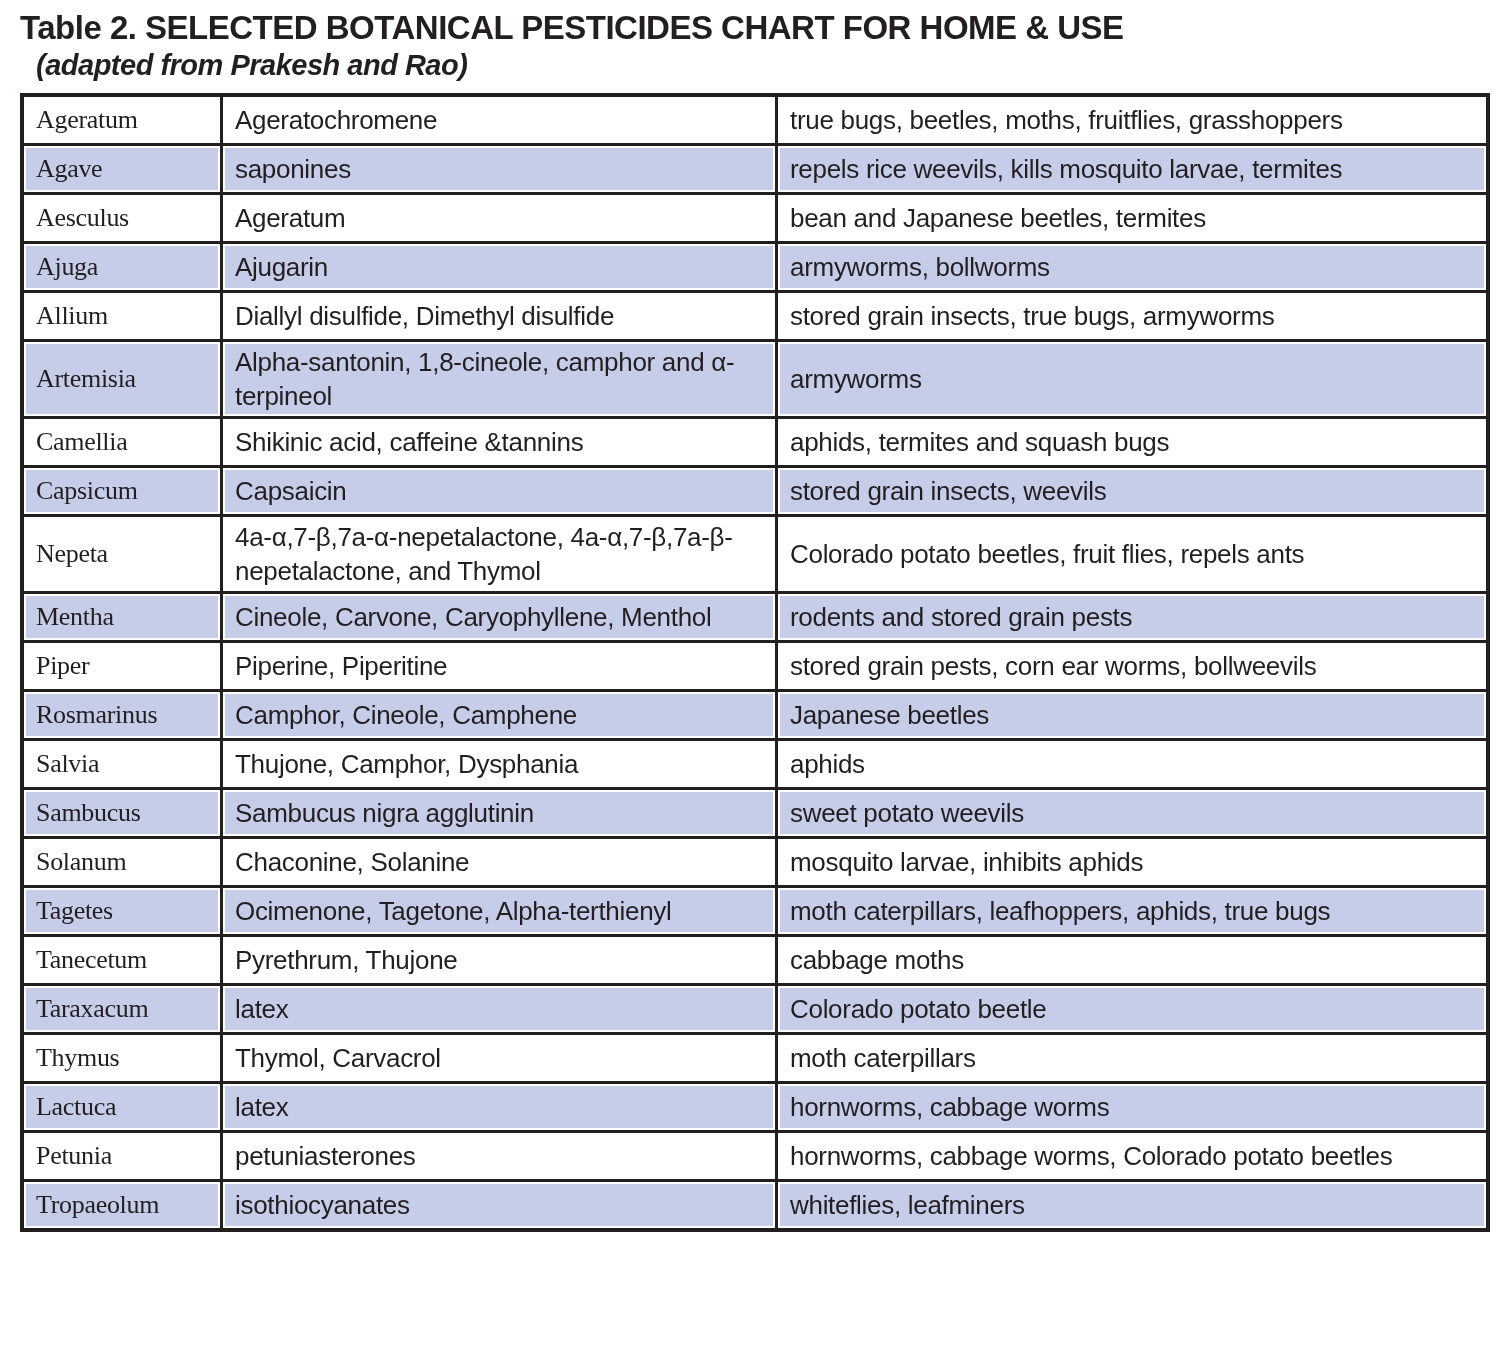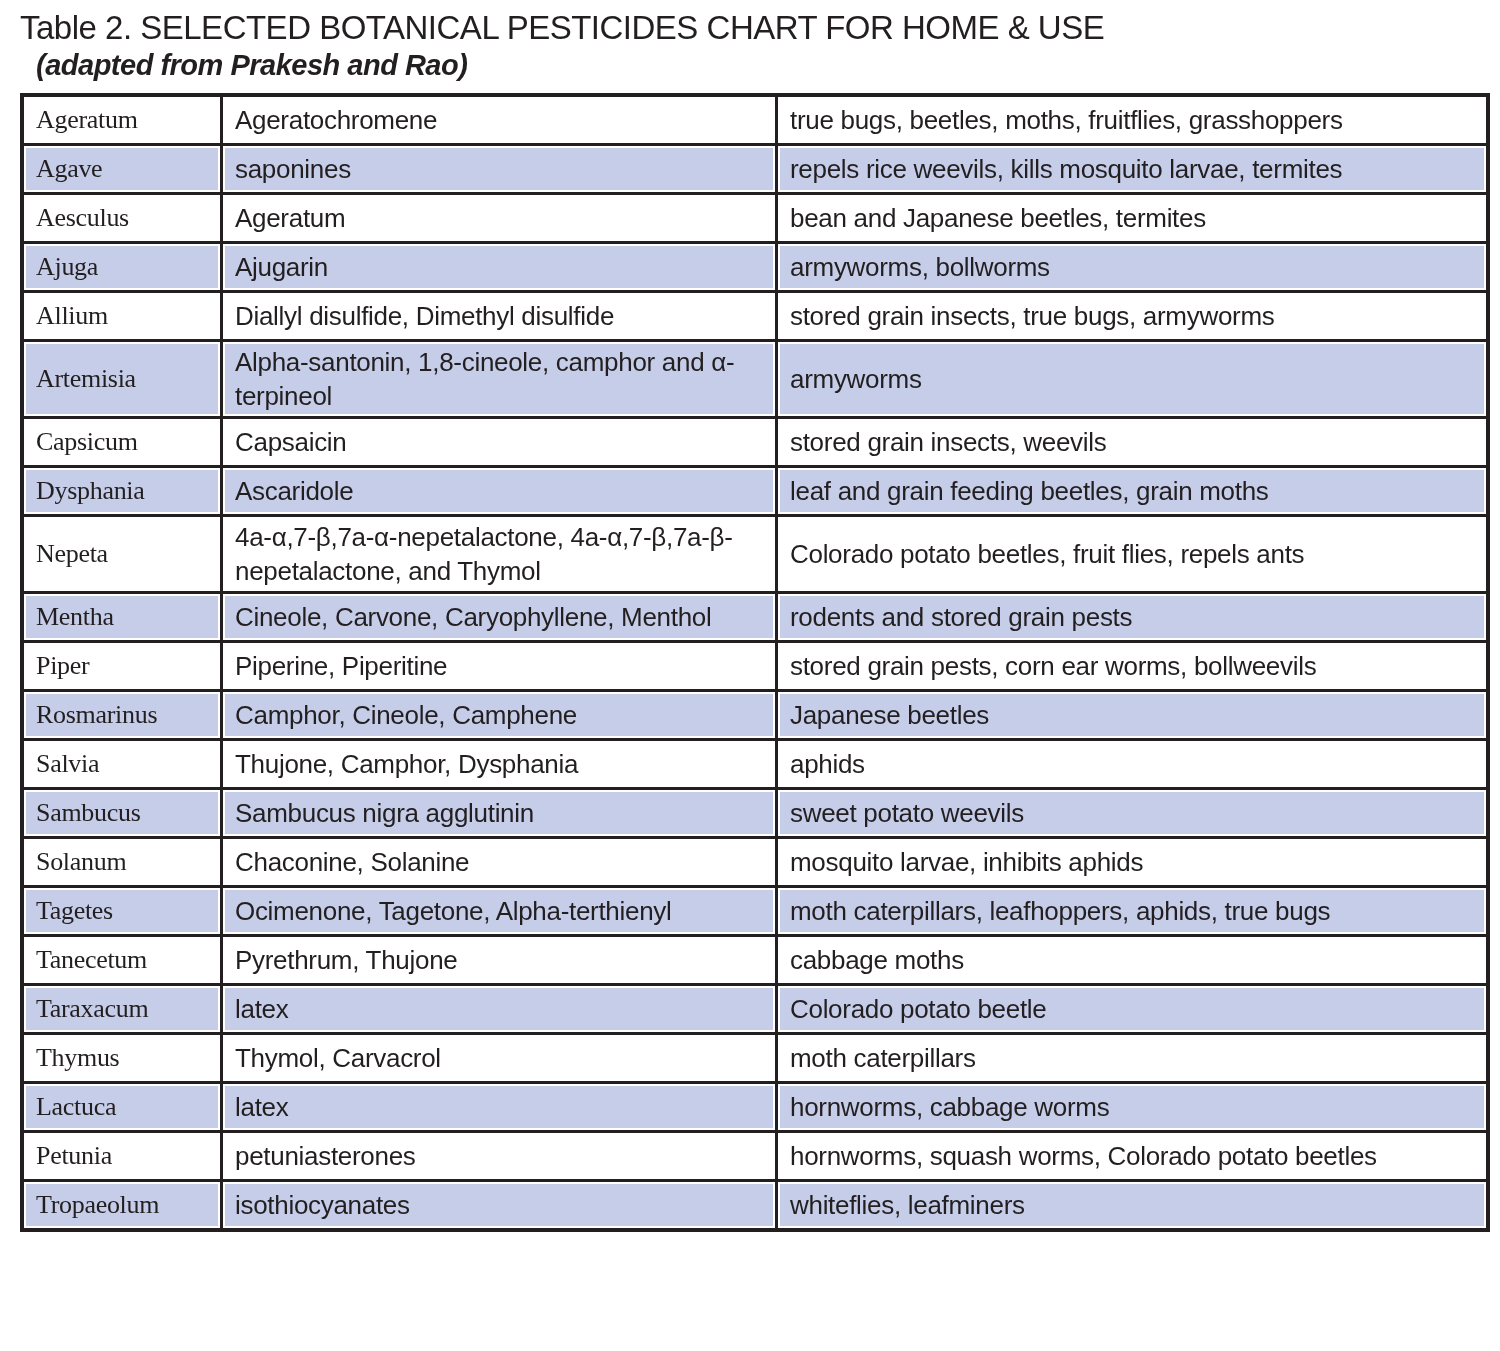--- a/index.html
+++ b/index.html
@@ -9,21 +9,21 @@
     font-family: "Liberation Sans", sans-serif;
     color: #231f20;
   }
   .page {
     width: 1500px;
     box-sizing: border-box;
     padding: 8px 13px 10px 20px;
   }
   .doc-title {
     font-size: 33px;
-    font-weight: 400;
+    font-weight: 700;
     letter-spacing: -0.5px;
     margin: 0 0 2px 0;
     line-height: 1.2;
   }
   .doc-subtitle {
     font-size: 29px;
     font-weight: 700;
     font-style: italic;
     letter-spacing: -0.5px;
     margin: 0 0 12px 16px;
@@ -86,28 +86,28 @@
     <td class="col-genus">Allium</td>
     <td class="col-compounds">Diallyl disulfide, Dimethyl disulfide</td>
     <td class="col-targets">stored grain insects, true bugs, armyworms</td>
   </tr>
         <tr class="row">
     <td class="col-genus">Artemisia</td>
     <td class="col-compounds">Alpha-santonin, 1,8-cineole, camphor and α-terpineol</td>
     <td class="col-targets">armyworms</td>
   </tr>
         <tr class="row">
+    <td class="col-genus">Camellia</td>
+    <td class="col-compounds">Shikinic acid, caffeine &amp;tannins</td>
+    <td class="col-targets">aphids, termites and squash bugs</td>
+  </tr>
+        <tr class="row">
     <td class="col-genus">Capsicum</td>
     <td class="col-compounds">Capsaicin</td>
     <td class="col-targets">stored grain insects, weevils</td>
-  </tr>
-        <tr class="row">
-    <td class="col-genus">Dysphania</td>
-    <td class="col-compounds">Ascaridole</td>
-    <td class="col-targets">leaf and grain feeding beetles, grain moths</td>
   </tr>
         <tr class="row">
     <td class="col-genus">Nepeta</td>
     <td class="col-compounds">4a-α,7-β,7a-α-nepetalactone, 4a-α,7-β,7a-β-nepetalactone, and Thymol</td>
     <td class="col-targets">Colorado potato beetles, fruit flies, repels ants</td>
   </tr>
         <tr class="row">
     <td class="col-genus">Mentha</td>
     <td class="col-compounds">Cineole, Carvone, Caryophyllene, Menthol</td>
     <td class="col-targets">rodents and stored grain pests</td>
@@ -158,21 +158,21 @@
     <td class="col-targets">moth caterpillars</td>
   </tr>
         <tr class="row">
     <td class="col-genus">Lactuca</td>
     <td class="col-compounds">latex</td>
     <td class="col-targets">hornworms, cabbage worms</td>
   </tr>
         <tr class="row">
     <td class="col-genus">Petunia</td>
     <td class="col-compounds">petuniasterones</td>
-    <td class="col-targets">hornworms, squash worms, Colorado potato beetles</td>
+    <td class="col-targets">hornworms, cabbage worms, Colorado potato beetles</td>
   </tr>
         <tr class="row">
     <td class="col-genus">Tropaeolum</td>
     <td class="col-compounds">isothiocyanates</td>
     <td class="col-targets">whiteflies, leafminers</td>
   </tr>
       </tbody>
   </table>
 </div>
 

